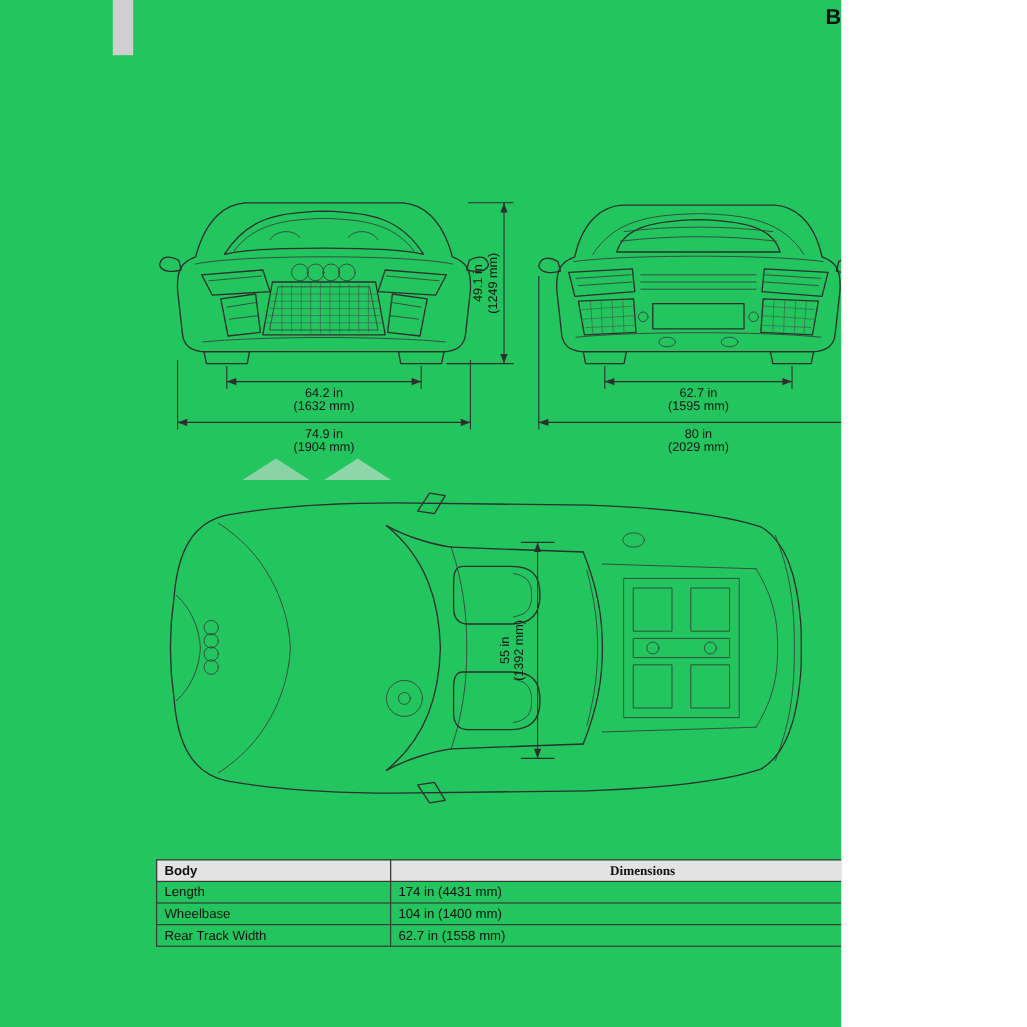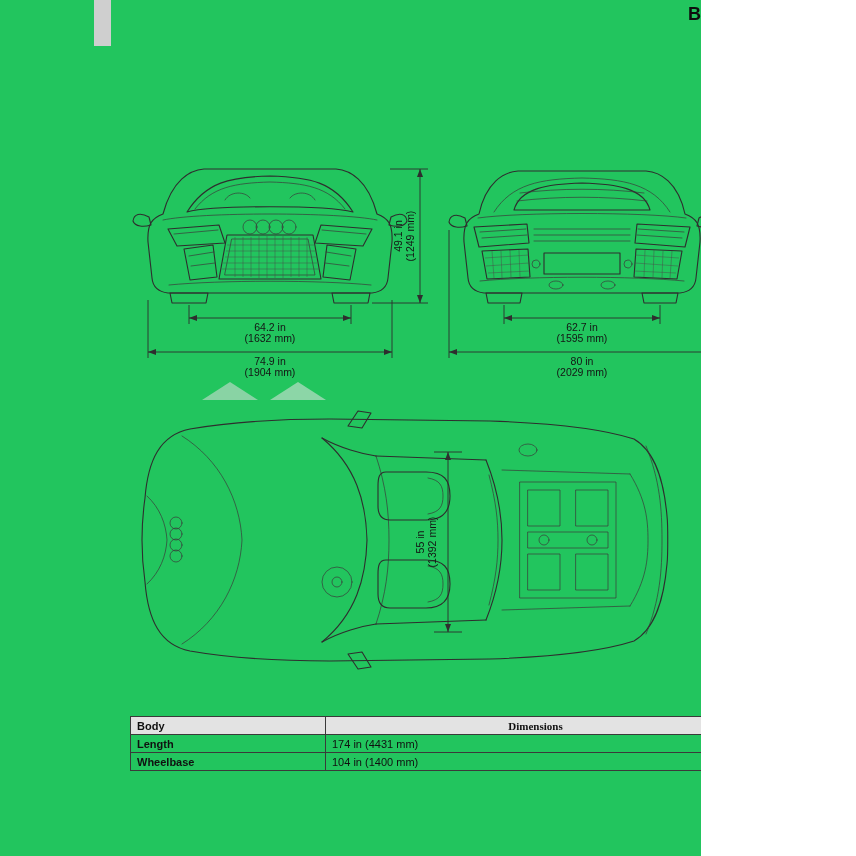--- a/index.html
+++ b/index.html
@@ -21,21 +21,21 @@
   .arr { fill:#2e2e2e; stroke:none; }
   .dim { font-family:"Liberation Sans", sans-serif; font-size:10.5px; fill:#141414; }
   .wm { stroke:none; }
 
   table.spec { position:absolute; left:130px; top:716px; width:616px; border-collapse:collapse;
                font-size:11px; color:#101010; table-layout:fixed; }
   .spec th, .spec td { border:1px solid #3a3a3a; height:17px; padding:0 6px; overflow:hidden; }
   .spec th { background:#e3e3e3; font-weight:700; }
   .spec th.c1 { width:182px; text-align:left; }
   .spec th.c2 { text-align:center;font-family:Liberation Serif, serif; }
-  .spec td.lbl { font-weight:700; text-align:left; }
+  .spec td.lbl { font-weight:400; text-align:left; }
   .spec td.val { font-weight:400; }
 </style>
 </head>
 <body>
 
 <div class="page">
 
   <div class="corner-left"></div>
   <div class="page-title">Body</div>
   <div class="topbar"></div>
@@ -261,16 +261,20 @@
     </thead>
     <tbody>
       <tr>
         <td class="lbl">Length</td>
         <td class="val">174 in (4431 mm)</td>
       </tr>
       <tr>
         <td class="lbl">Wheelbase</td>
         <td class="val">104 in (1400 mm)</td>
       </tr>
+      <tr>
+        <td class="lbl">Rear Track Width</td>
+        <td class="val">62.7 in (1558 mm)</td>
+      </tr>
     </tbody>
   </table>
 
 </div>
 
 </body></html>

